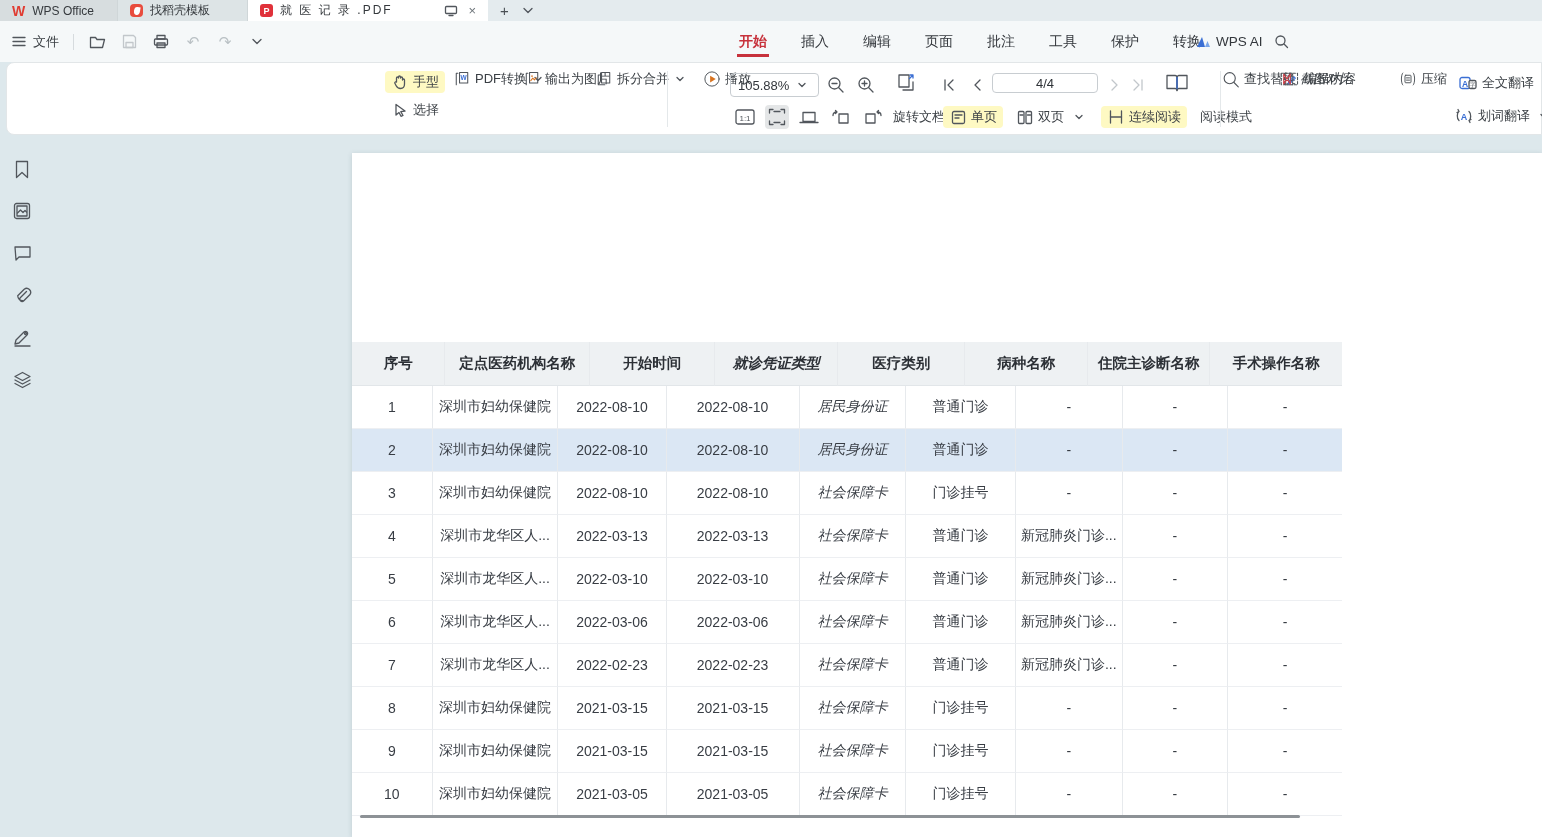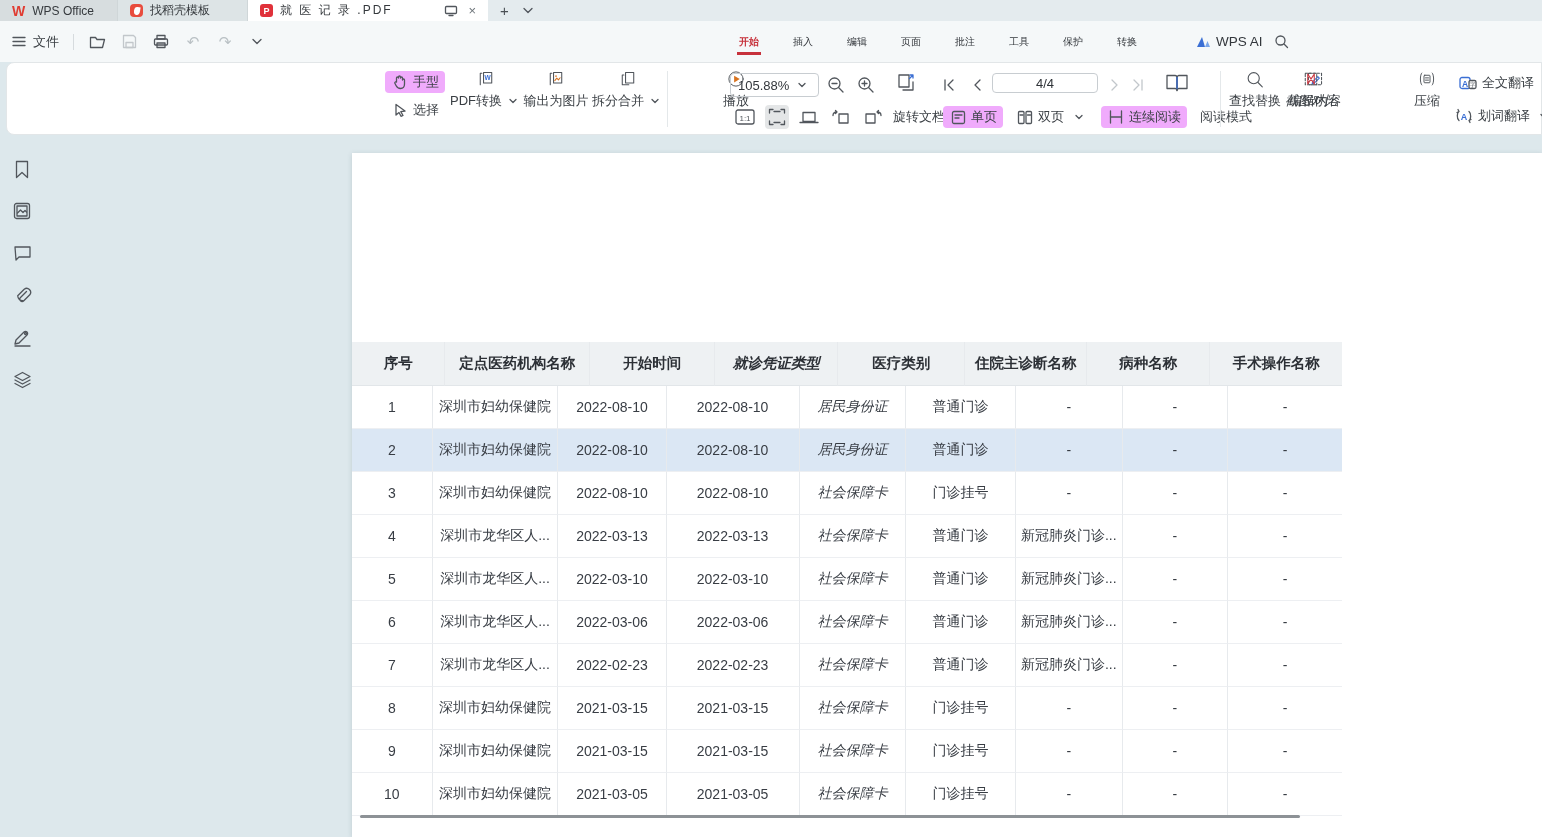--- a/index.html
+++ b/index.html
@@ -23,33 +23,33 @@
   .tabbar-plus { display:flex; align-items:center; gap:10px; padding:0 12px; color:#4a4f54; font-size:15px; }
 
   
   .menubar { position:absolute; top:21px; left:0; right:0; height:41px; background:#f5f8f9; display:flex; align-items:center; }
   .file-group { display:flex; align-items:center; gap:14px; padding-left:10px; color:#3a3f44; font-size:13px; }
   .file-btn { display:flex; align-items:flex-start; gap:5px; }
   .vsep { width:1px; height:16px; background:#d6dbde; }
   .qicon { width:18px; height:18px; display:flex; align-items:center; justify-content:center; }
   .qicon svg { display:block; }
   .dis { color:#b9c0c4; font-size:15px; }
-  .menu-items { position:absolute; left:737px; display:flex; align-items:center; gap:30px; font-size:10px; color:#33373c; }
+  .menu-items { position:absolute; left:737px; display:flex; align-items:center; gap:30px; font-size:14px; color:#33373c; }
   .menu-item { position:relative; padding:8px 2px; }
   .menu-item.active { color:#c7323c; font-weight:bold; }
   .menu-item.active::after { content:""; position:absolute; left:0; right:0; bottom:2px; height:2.5px; background:#c7323c; }
   .menu-ai { position:absolute; left:1196px; display:flex; align-items:center; gap:5px; font-size:13.5px; color:#33373c; }
   .menu-search { position:absolute; left:1272px; }
 
   
   .ribbon { position:absolute; top:62px; left:6px; width:1536px; height:73px; background:#fff; border:1px solid #e2e6e8; border-radius:8px 0 0 8px; }
   .chip { display:flex; align-items:center; gap:4px; font-size:13px; color:#3a3f44; padding:2px 6px; border-radius:4px; }
-  .chip.on { background:#f0abfc; }
+  .chip.on { background:#fef9c3; }
   .tool-col { position:absolute; left:378px; top:8px; display:flex; flex-direction:column; gap:6px; }
-  .big-btn { position:absolute; top:7px; width:66px; display:flex; flex-direction:column; align-items:center; gap:4px; font-size:13px; color:#3a3f44; }
+  .big-btn { position:absolute; top:7px; width:66px; display:flex; align-items:center; gap:4px; font-size:13px; color:#3a3f44; }
   .big-btn .lbl { display:flex; align-items:center; white-space:nowrap; }
   .caret { margin-left:2px; }
   .rib-sep { position:absolute; top:8px; width:1px; height:56px; background:#e4e8ea; }
   .zoom-box { position:absolute; left:723px; top:10px; width:89px; height:24px; border:1px solid #c8cdd1; border-radius:4px; display:flex; align-items:center; justify-content:space-between; padding:0 7px; font-size:13px; color:#33373c; }
   .icon-btn { position:absolute; width:24px; height:24px; display:flex; align-items:center; justify-content:center; border-radius:4px; }
   .icon-btn.on { background:#e4e6e7; }
   .nav-box { position:absolute; left:985px; top:10px; width:106px; height:20px; border:1px solid #c8cdd1; border-radius:4px; display:flex; align-items:center; justify-content:center; font-size:13px; color:#2f3338; }
   .row2 { position:absolute; top:41px; height:26px; display:flex; align-items:center; }
   .lbl13 { font-size:13px; color:#3a3f44; white-space:nowrap; }
 
@@ -521,22 +521,22 @@
   </div>
 
   <div class="page">
     <div class="pdftable">
       <div class="thead">
           <div class="tcell c0">序号</div>
           <div class="tcell c1">定点医药机构名称</div>
           <div class="tcell c2">开始时间</div>
           <div class="tcell c4">就诊凭证类型</div>
           <div class="tcell c5">医疗类别</div>
+          <div class="tcell c6">病种名称</div>
           <div class="tcell c7">住院主诊断名称</div>
-          <div class="tcell c6">病种名称</div>
           <div class="tcell c8">手术操作名称</div>
         </div>
       <div>
           <div class="trow">
             <div class="tcell c0">1</div>
             <div class="tcell c1">深圳市妇幼保健院</div>
             <div class="tcell c2">2022-08-10</div>
             <div class="tcell c3">2022-08-10</div>
             <div class="tcell c4">居民身份证</div>
             <div class="tcell c5">普通门诊</div>

